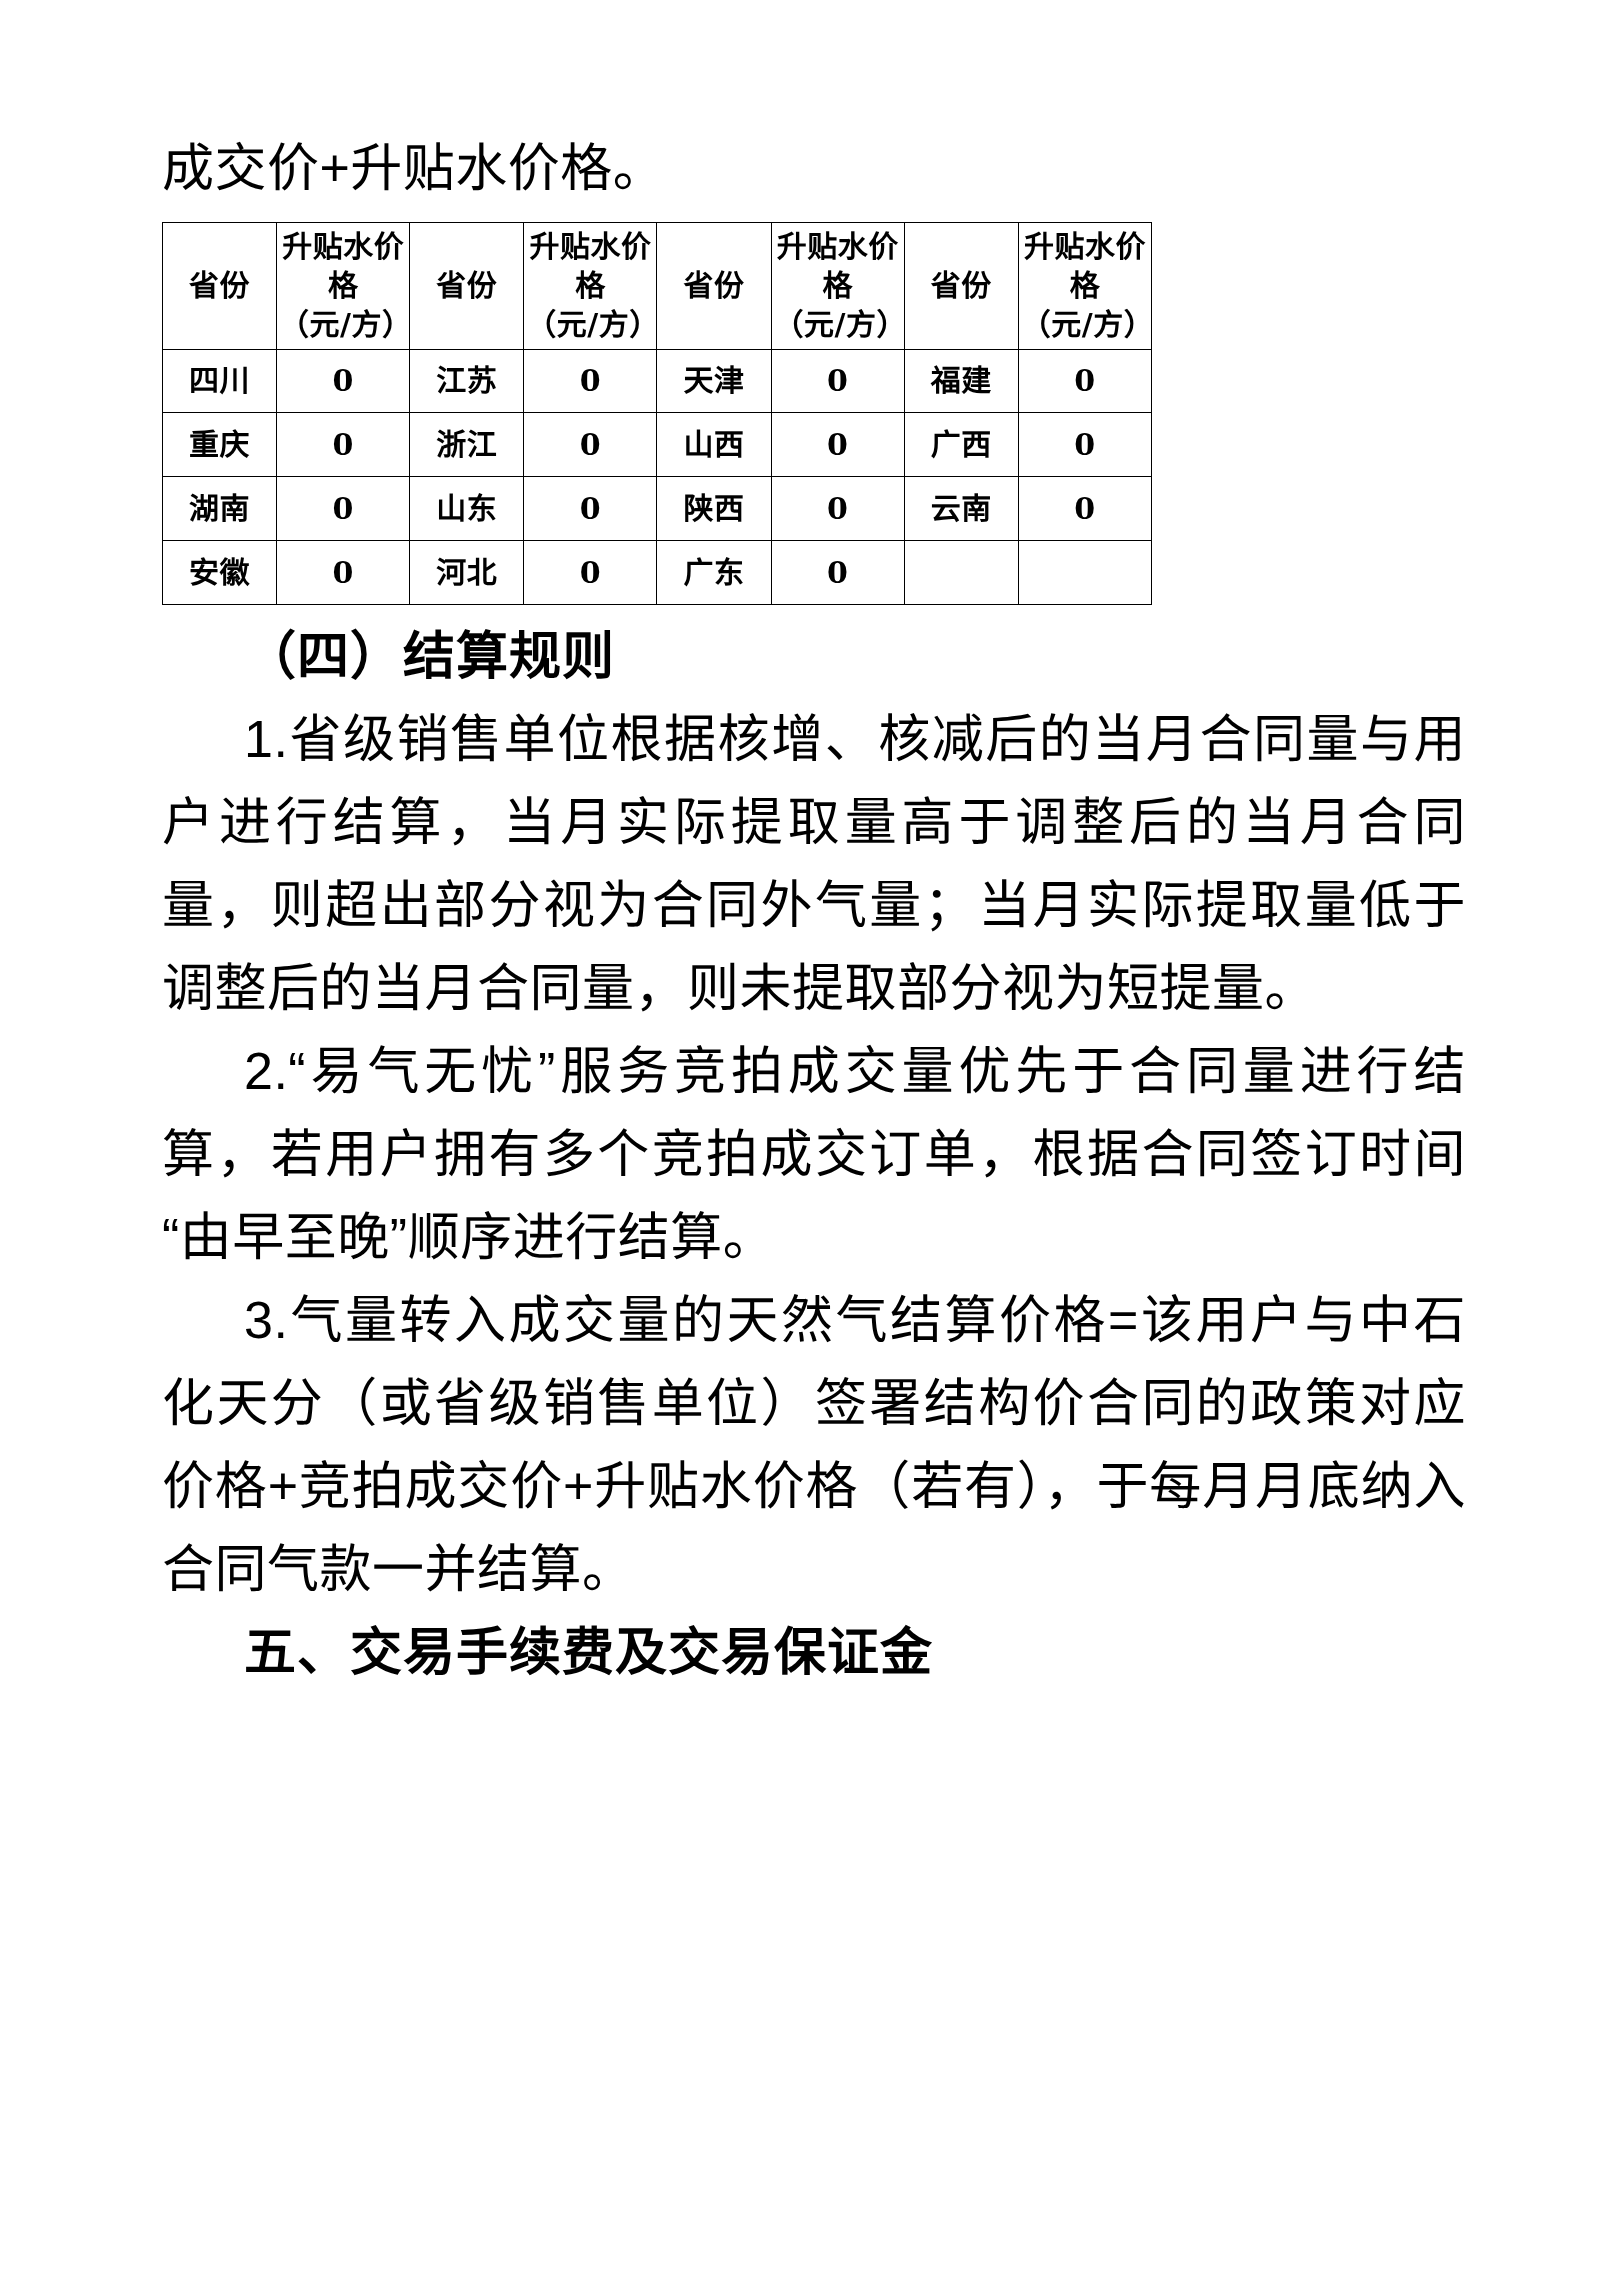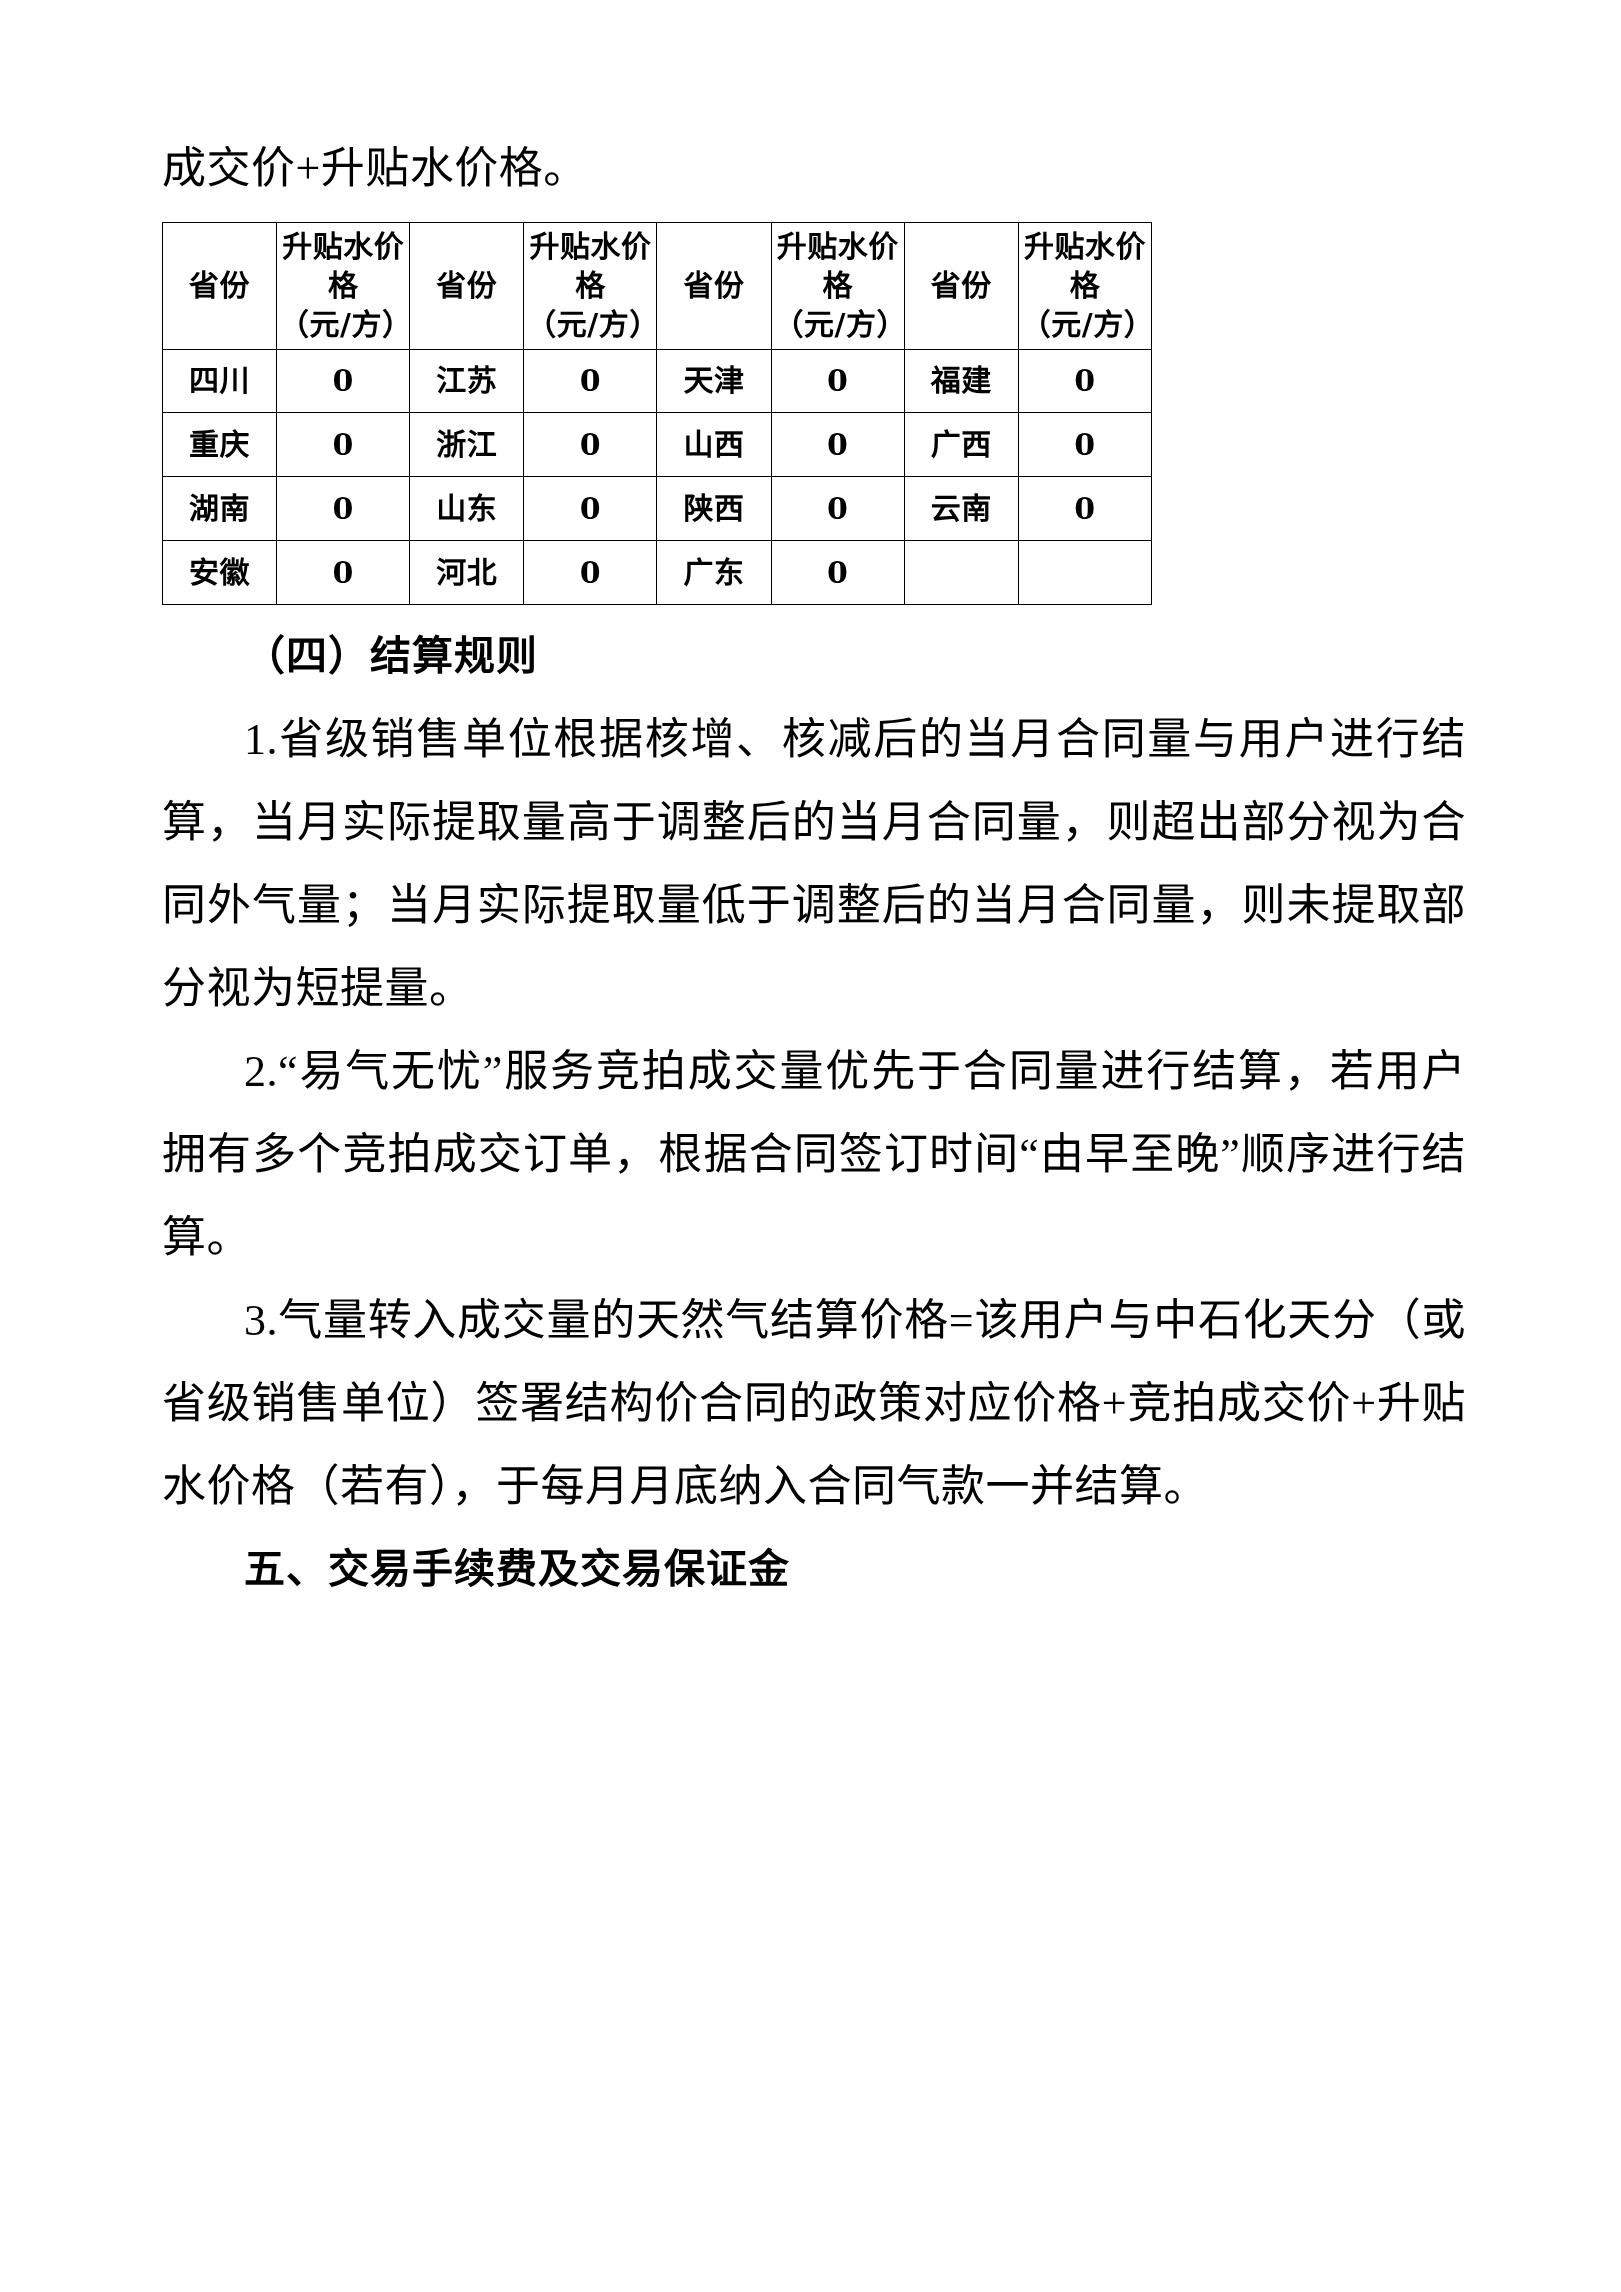--- a/index.html
+++ b/index.html
@@ -24,38 +24,38 @@
   }
   .content {
     position: absolute;
     left: 162px;
     top: 127px;
     width: 1304px;
   }
 
   
   .para {
-    font-size: 44px;
+    font-size: 52px;
     line-height: 83px;
     letter-spacing: 0.5px;
     text-align: justify;
     text-justify: inter-ideograph;
     margin: 0;
-    font-family: Liberation Serif, serif;
+    font-family: Liberation Sans, sans-serif;
   }
   .para.indent {
     text-indent: 82px;
   }
   .lead-line {
     margin-bottom: 11.8px;
   }
 
   
   .heading {
-    font-size: 41px;
+    font-size: 52px;
     line-height: 83px;
     font-weight: bold;
     letter-spacing: 1px;
     margin: 0;
     text-indent: 82px;
     font-family: "DejaVu Sans", "Liberation Sans", sans-serif;
   }
 
   
   .table-caption {

